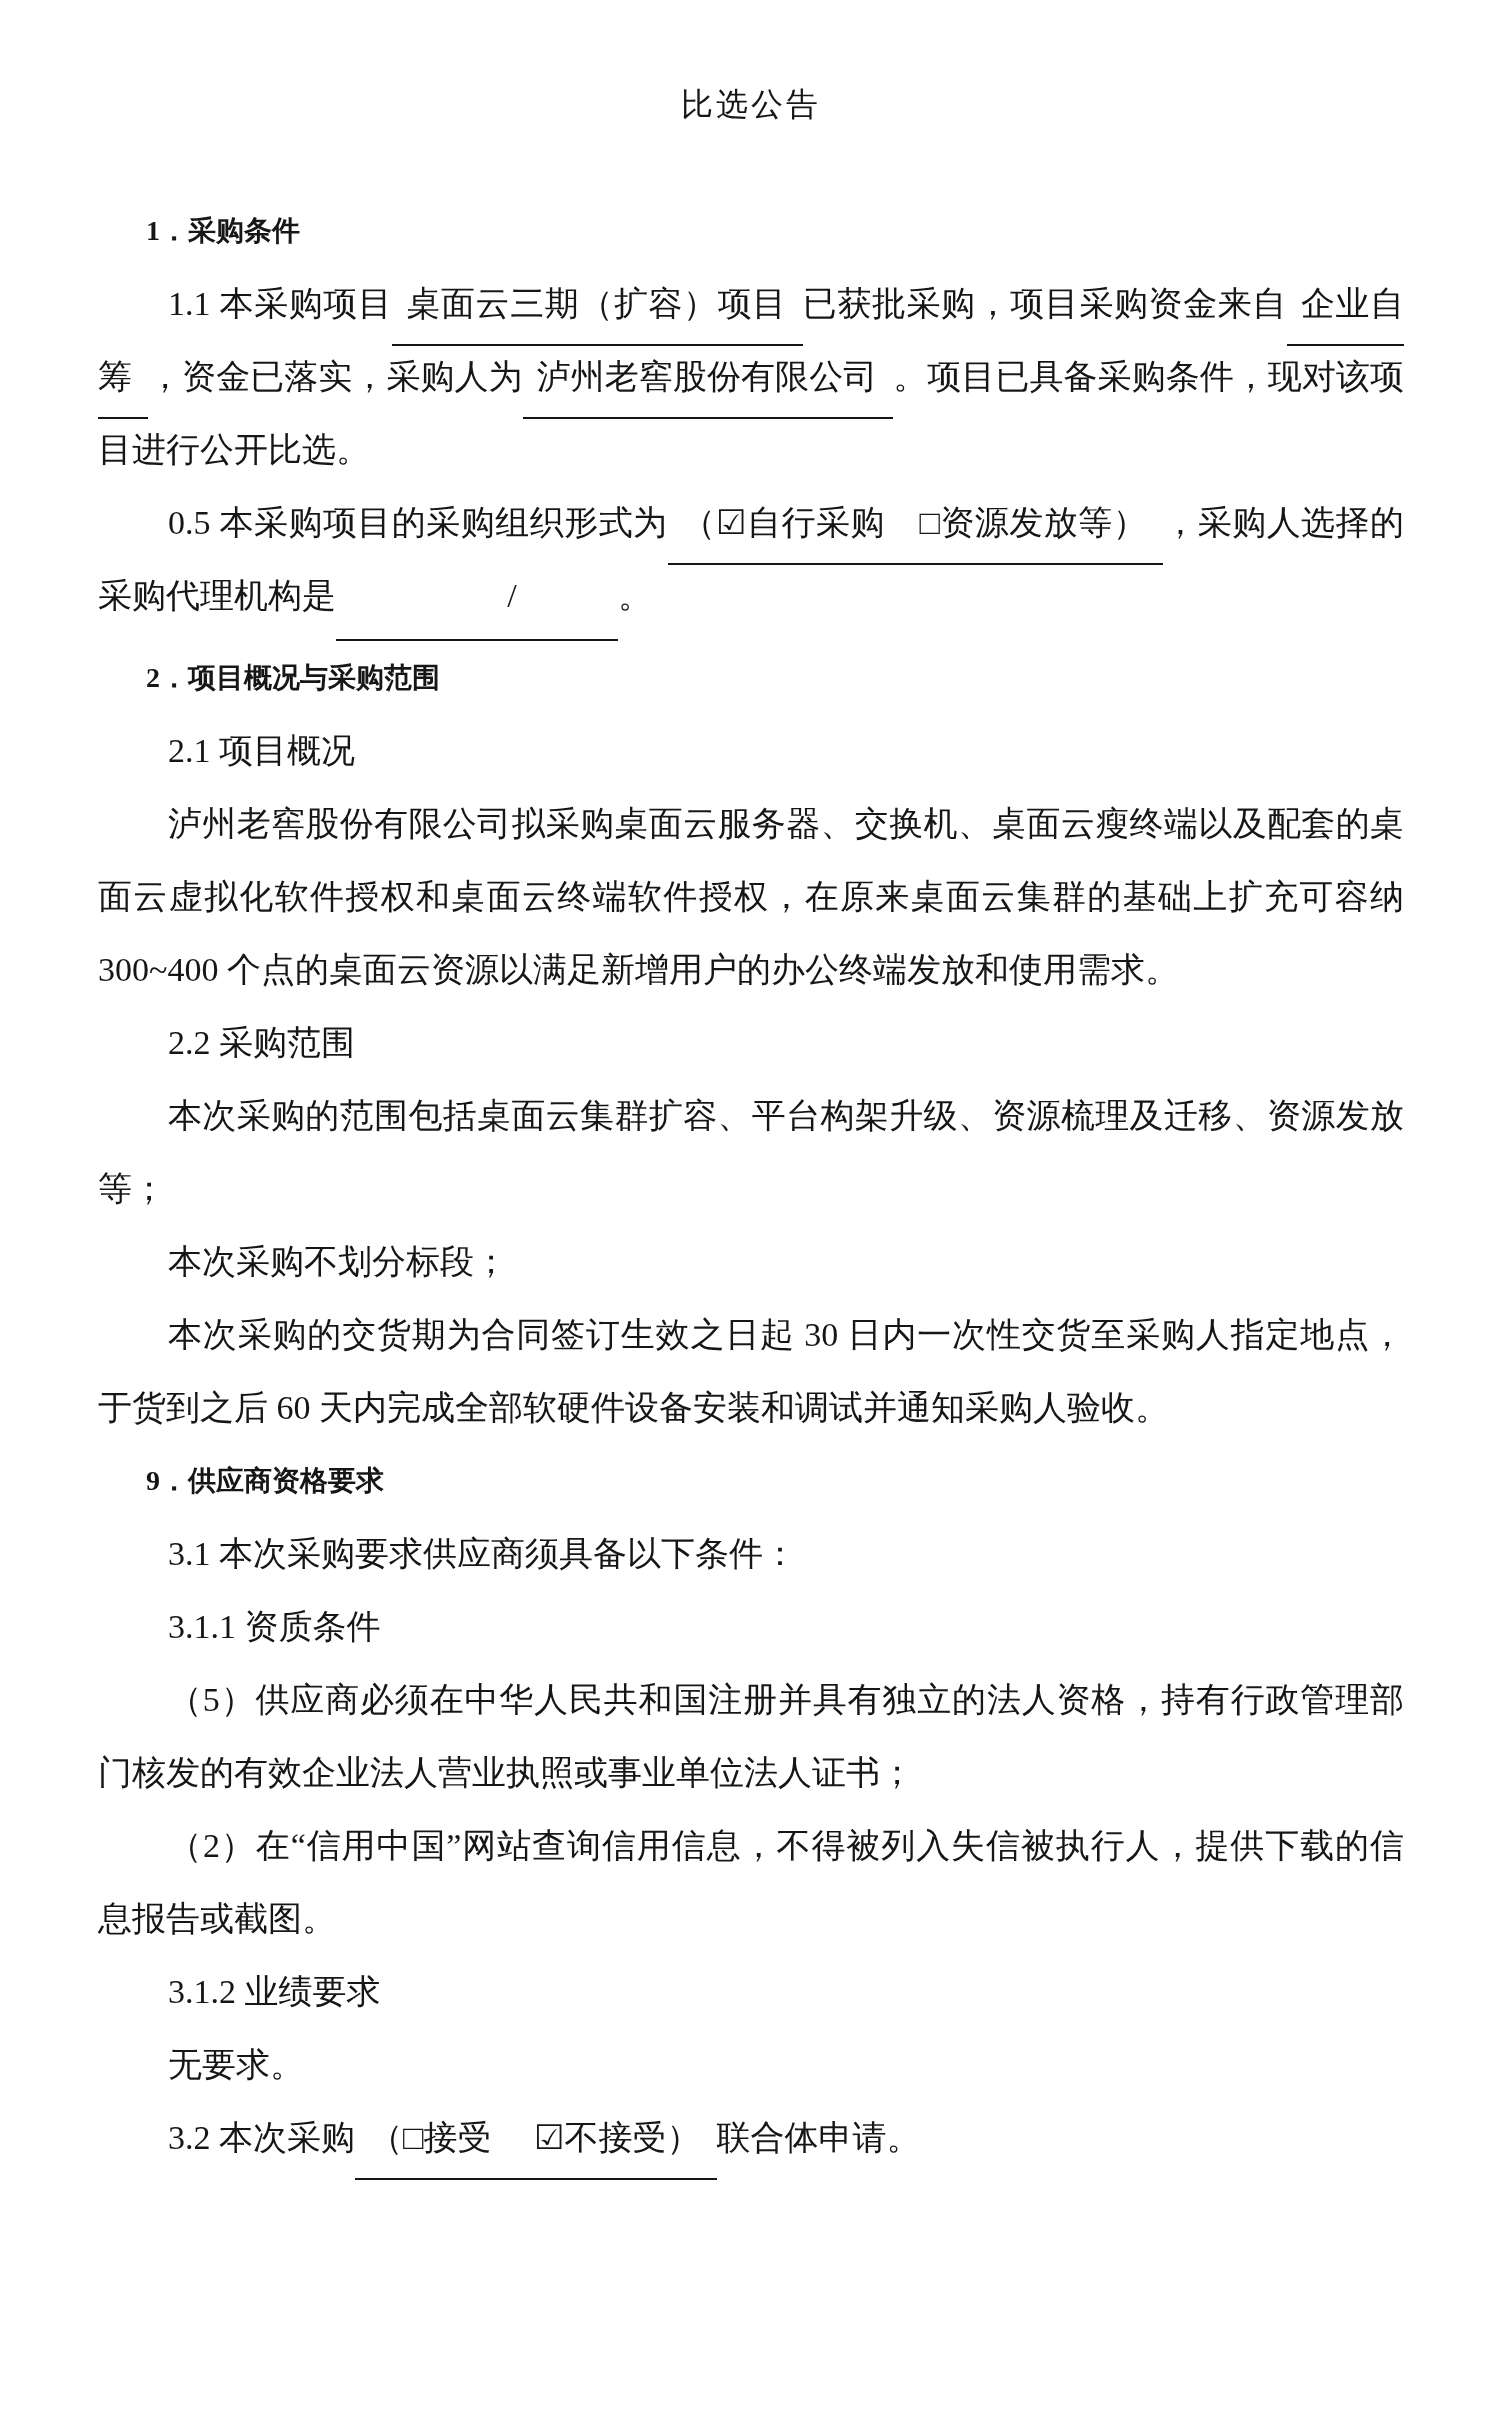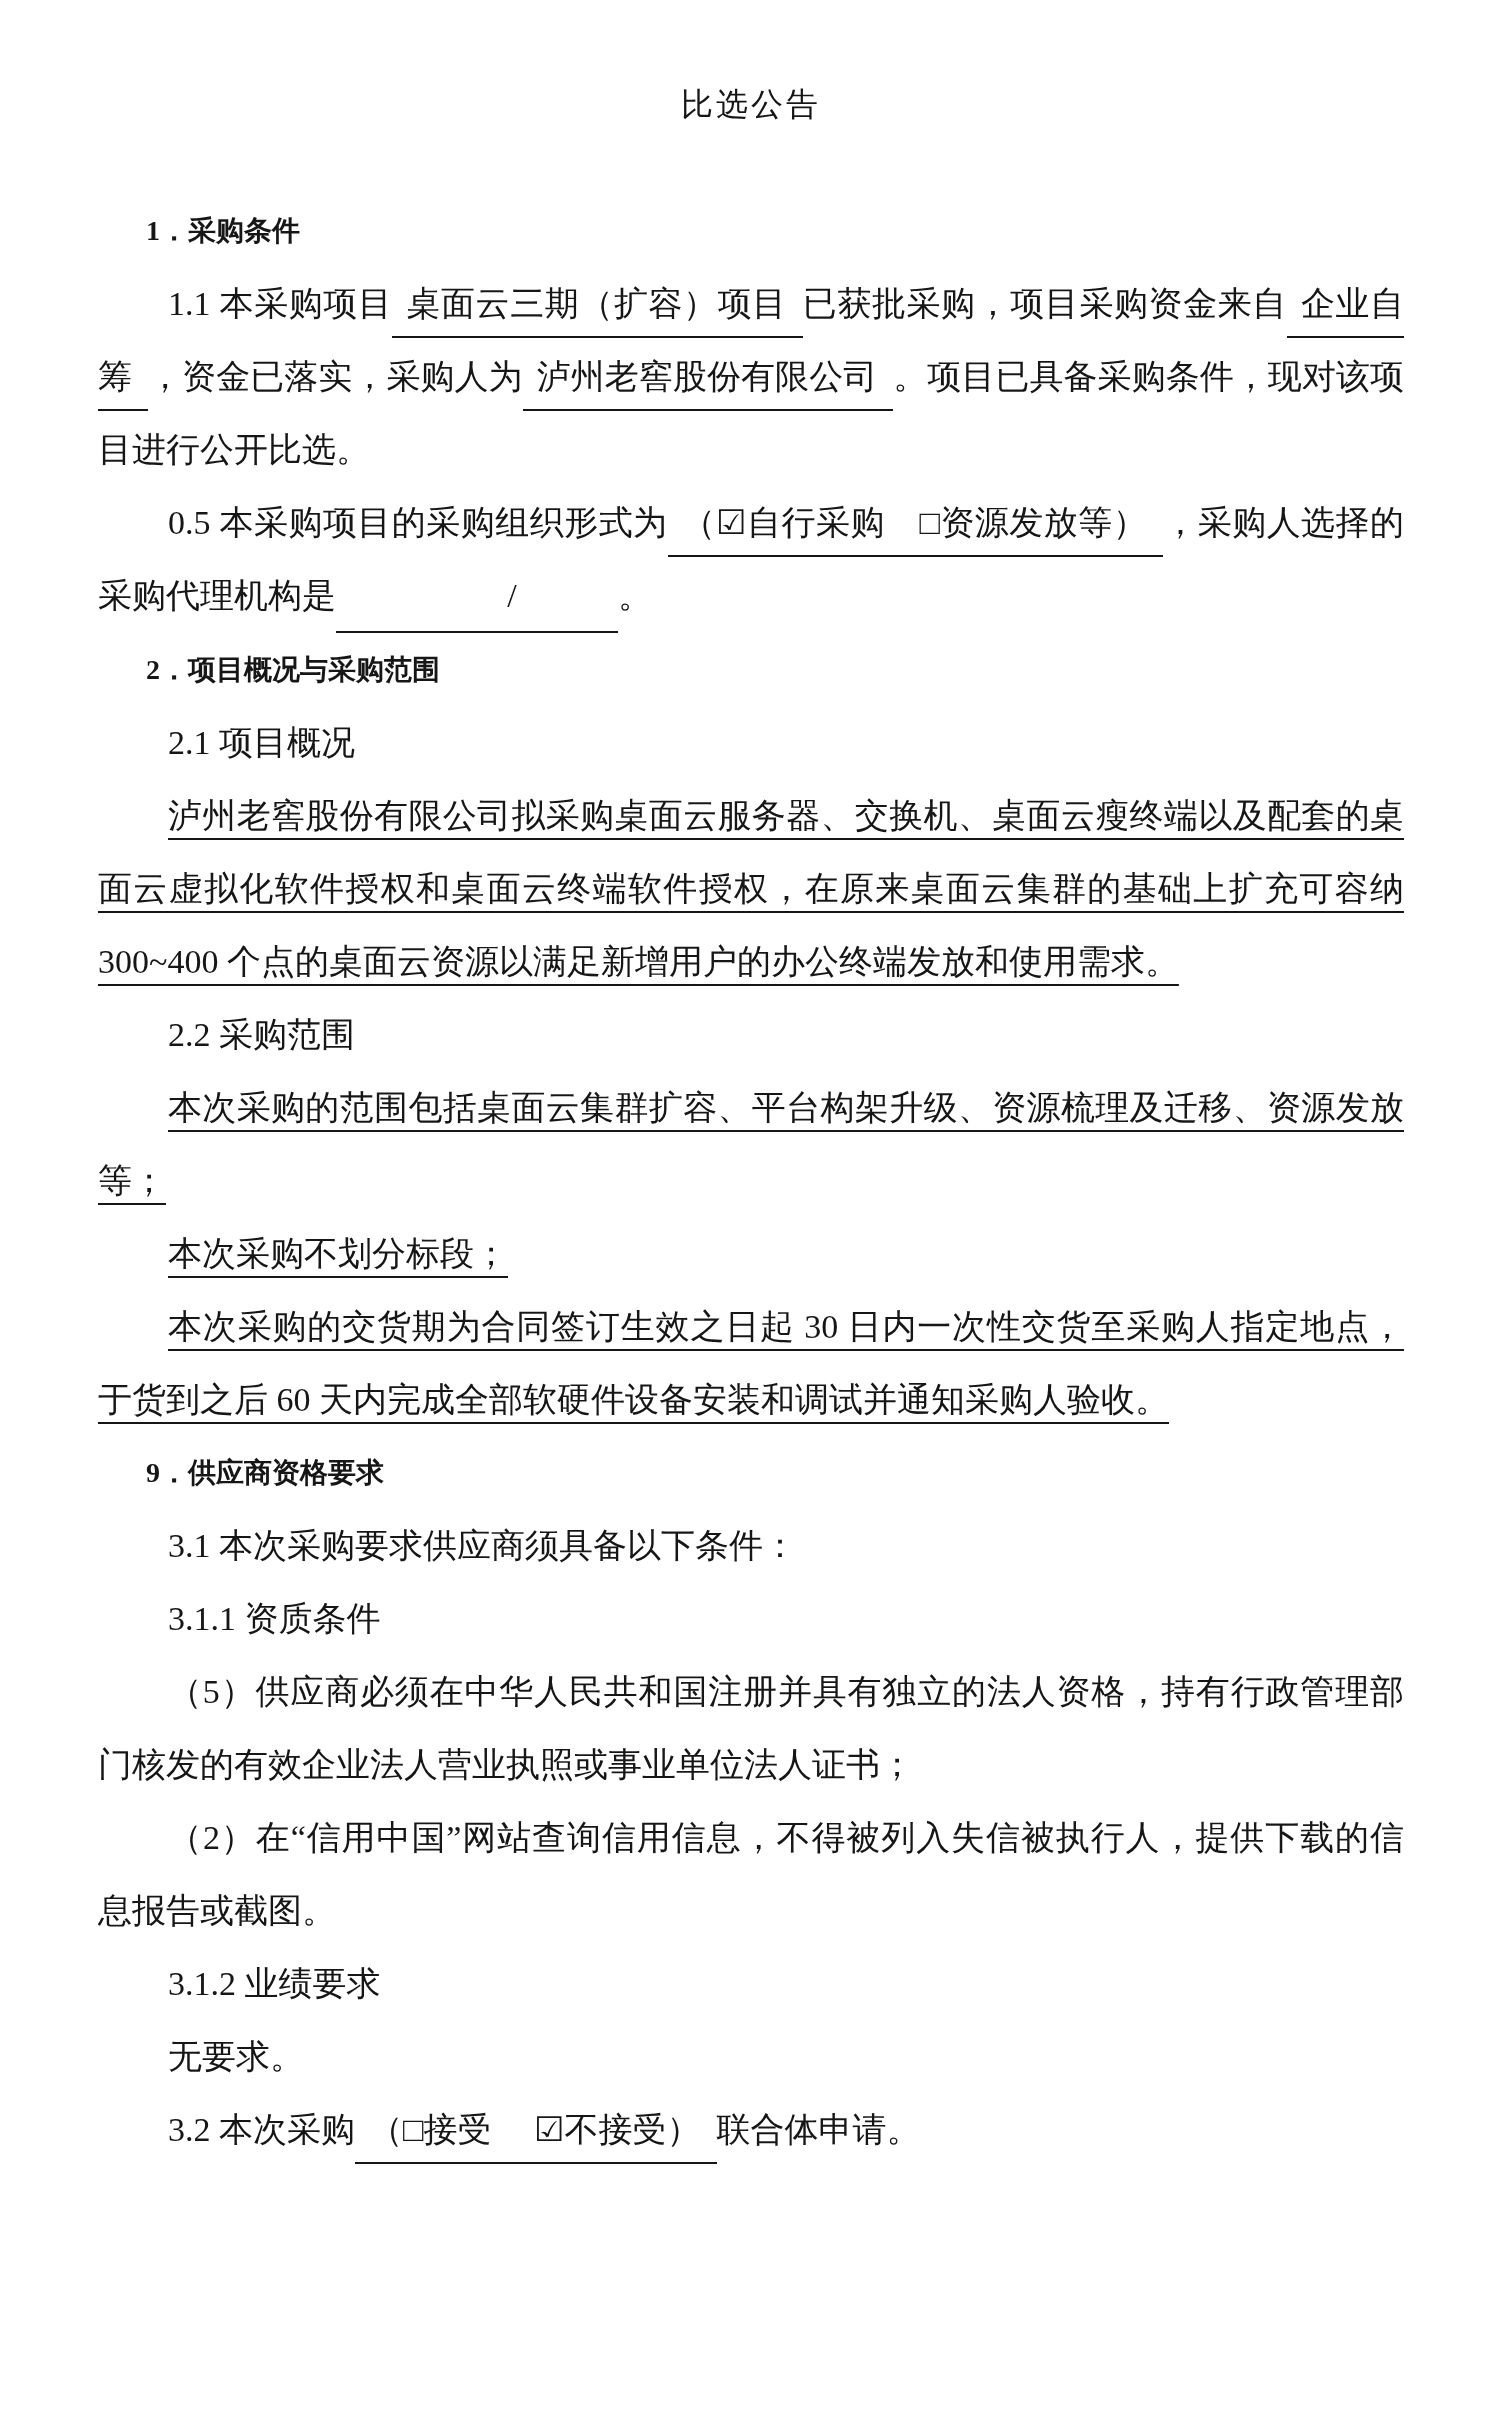--- a/index.html
+++ b/index.html
@@ -13,26 +13,25 @@
     font-size:32px;line-height:76px;font-weight:400;
     text-align:center;margin:0 0 52px 0;letter-spacing:3px;
   }
   .line{
     margin:0;font-size:34px;line-height:73px;
     text-align:justify;text-justify:inter-ideograph;
   }
   .h{font-size:28px;font-weight:700;text-align:left;margin-left:48px;}
   .ind{text-indent:70px;}
   .upara{
-    text-decoration:underline;
     text-decoration-thickness:2px;
     text-underline-offset:11px;
     text-decoration-skip-ink:none;
   }
-  .u{border-bottom:2px solid currentColor;padding-bottom:14px;}
+  .u{border-bottom:2px solid currentColor;padding-bottom:22px;}
   .pl{padding-left:14px;}
   .pr{padding-right:16px;}
   .blank{display:inline-block;width:282px;line-height:42px;text-align:center;}
 </style>
 </head>
 <body>
 
 <div class="doc">
   <h1 class="title">比选公告</h1>
   <main>

